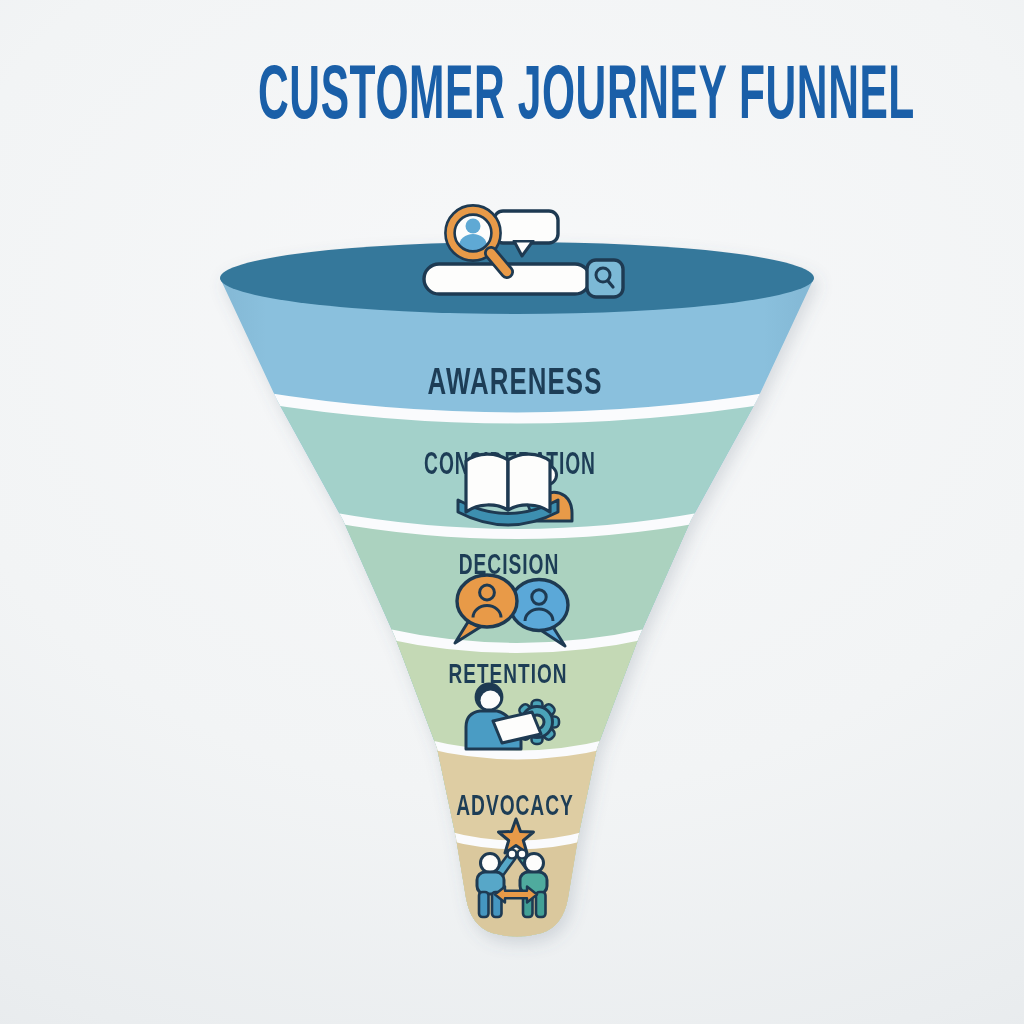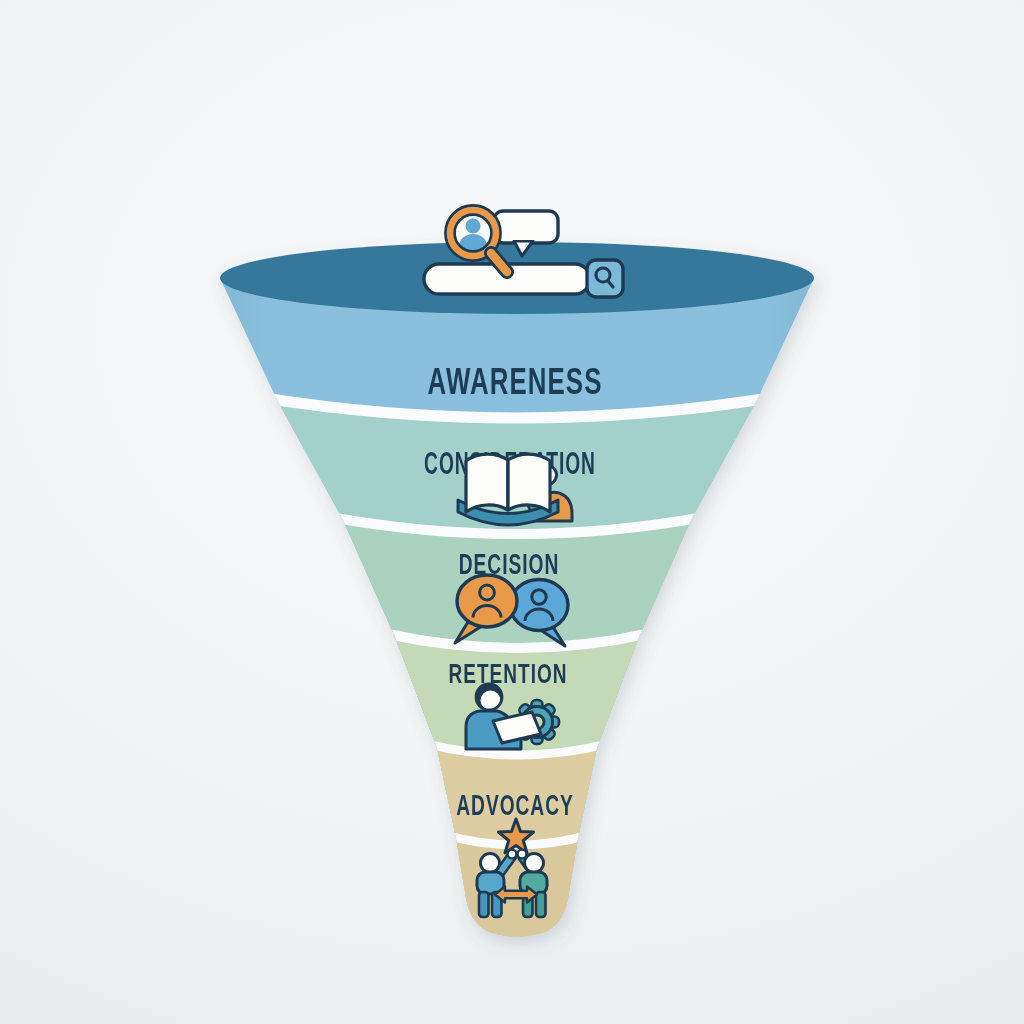--- a/index.html
+++ b/index.html
@@ -21,20 +21,23 @@
   .stage-label{
     font-family:"Liberation Sans",sans-serif;font-weight:bold;fill:#1d3d56;
   }
   .outline{stroke:#1e3a52;}
 </style>
 </head>
 <body>
 
 <div class="stage">
 
+  <div class="title-wrap">
+    <h1 class="title">CUSTOMER JOURNEY FUNNEL</h1>
+  </div>
 
   <svg width="1024" height="1024" viewBox="0 0 1024 1024">
     <defs>
       <clipPath id="funnelClip">
         <path d="M 220 278 L 277 400 L 343 520 L 395 637 L 437 748 L 456 838 L 466 898
                  Q 471 926 492 933 Q 517 940 542 933 Q 563 926 568 898
                  L 578 838 L 597 748 L 639 637 L 691 520 L 757 400 L 814 278 Z"></path>
       </clipPath>
       <linearGradient id="sideShade" x1="0" y1="0" x2="1" y2="0">
         <stop offset="0" stop-color="#16324a" stop-opacity="0.14"></stop>

